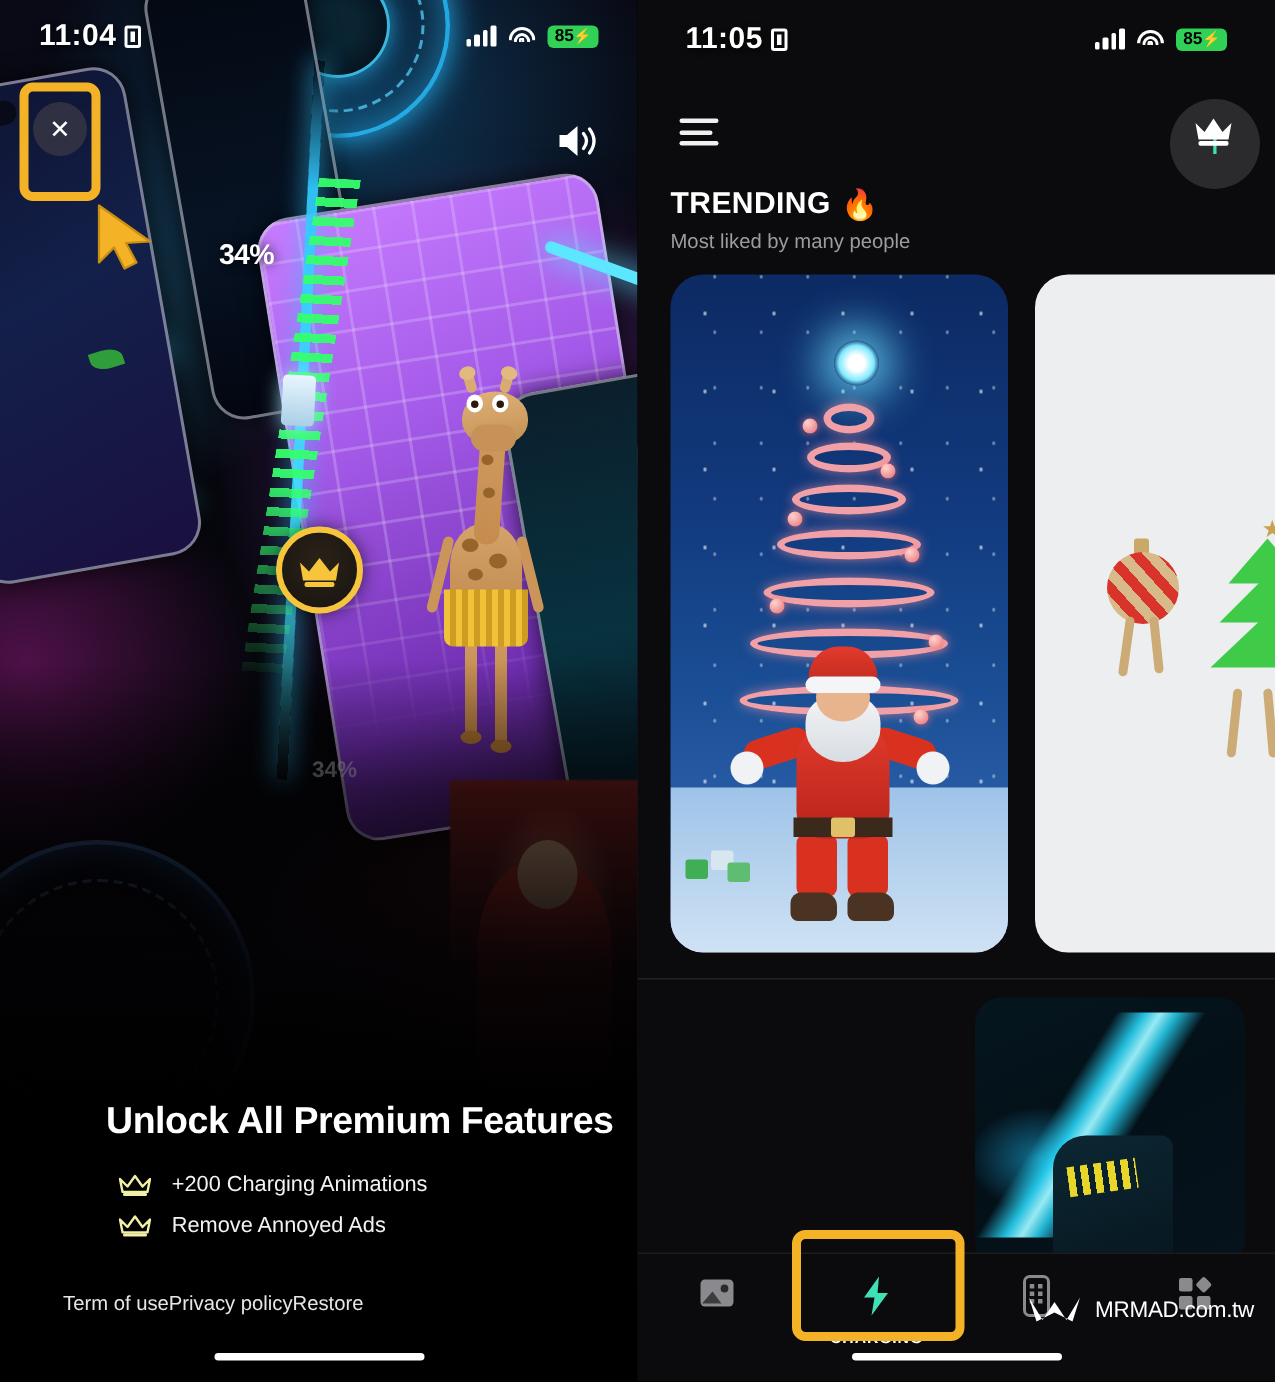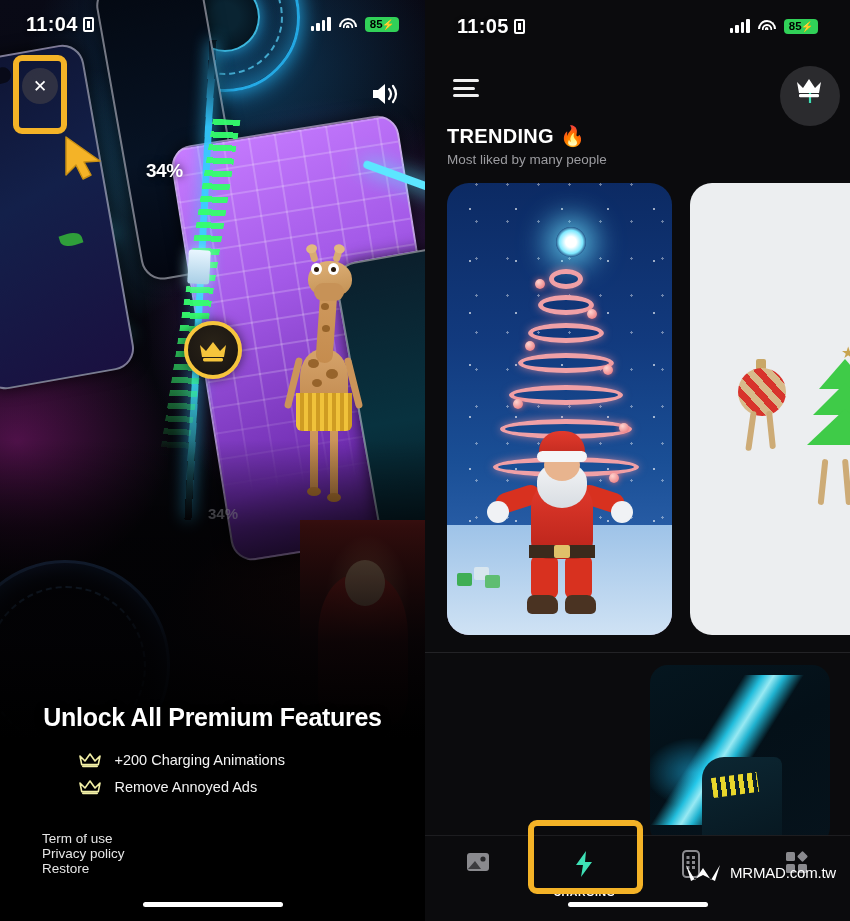--- a/index.html
+++ b/index.html
@@ -198,21 +198,21 @@
   
   .paywall { position:absolute; left:0; right:0; bottom:0; z-index:30; padding:0 16px 14px; }
   .crown-badge {
     position:absolute; left:50%; transform:translateX(-50%); top:-382px;
     width:58px; height:58px; border-radius:50%;
     background:radial-gradient(circle at 50% 40%,#2a2318,#171310);
     border:4px solid #f6c53c; display:flex; align-items:center; justify-content:center;
     box-shadow:0 0 12px rgba(0,0,0,.6);
   }
   .paywall-title {
-    color:#fff; font-size:25px; font-weight:bold; text-align:center;
+    color:#fff; font-size:25px; font-weight:bold; text-align:right;
     letter-spacing:-.3px; margin-bottom:20px; text-shadow:0 2px 8px rgba(0,0,0,.9);
   }
   .feature-list { width:268px; margin:0 auto 14px; display:flex; flex-direction:column; gap:11px; }
   .feature-row { display:flex; align-items:center; gap:14px; }
   .feature-row .crown-sm { flex:0 0 auto; width:22px; height:16px; }
   .feature-row span { color:#f2f2f2; font-size:14.5px; }
   .price-block { text-align:center; margin-top:8px; }
   .trial { color:#f2f0a8; font-size:21px; font-weight:bold; letter-spacing:-.2px; }
   .price-sub { color:#ededed; font-size:17px; margin-top:2px; }
   .more-option {
@@ -221,21 +221,21 @@
     display:flex; align-items:center; justify-content:center; gap:6px;
   }
   .chev { width:8px; height:8px; border-right:1.8px solid #cfcfcf; border-bottom:1.8px solid #cfcfcf;
     transform:rotate(45deg) translate(-2px,-2px); }
   .continue-btn {
     margin:29px 15px 0; height:62px; border-radius:31px;
     background:linear-gradient(90deg,#9a4ed8 0%,#c23fc8 55%,#e23bb4 100%);
     display:flex; align-items:center; justify-content:center;
     color:#fff; font-size:22px; font-weight:bold; letter-spacing:1.2px;
   }
-  .legal-row { display:flex; justify-content:center; padding:22px 26px 0;flex-direction:column; }
+  .legal-row { display:flex; justify-content:flex-start; padding:22px 26px 0; }
   .legal-row div { color:#e6e6e6; font-size:13.5px; }
   .home-ind { width:140px; height:5px; border-radius:3px; background:#fff; margin:26px auto 0; }
 
   
   .right-screen { position:relative; width:425px; height:921px; background:#0b0b0d; overflow:hidden; }
   .r-statusbar { position:absolute; left:0; right:0; top:0; height:52px; z-index:20;
     display:flex; align-items:center; justify-content:space-between; padding:0 32px; }
   .r-header { position:absolute; left:0; right:0; top:66px; height:44px;
     display:flex; align-items:center; justify-content:space-between; padding:0 28px; z-index:15;}
   .ham { width:26px; height:18px; display:flex; flex-direction:column; justify-content:space-between;}

